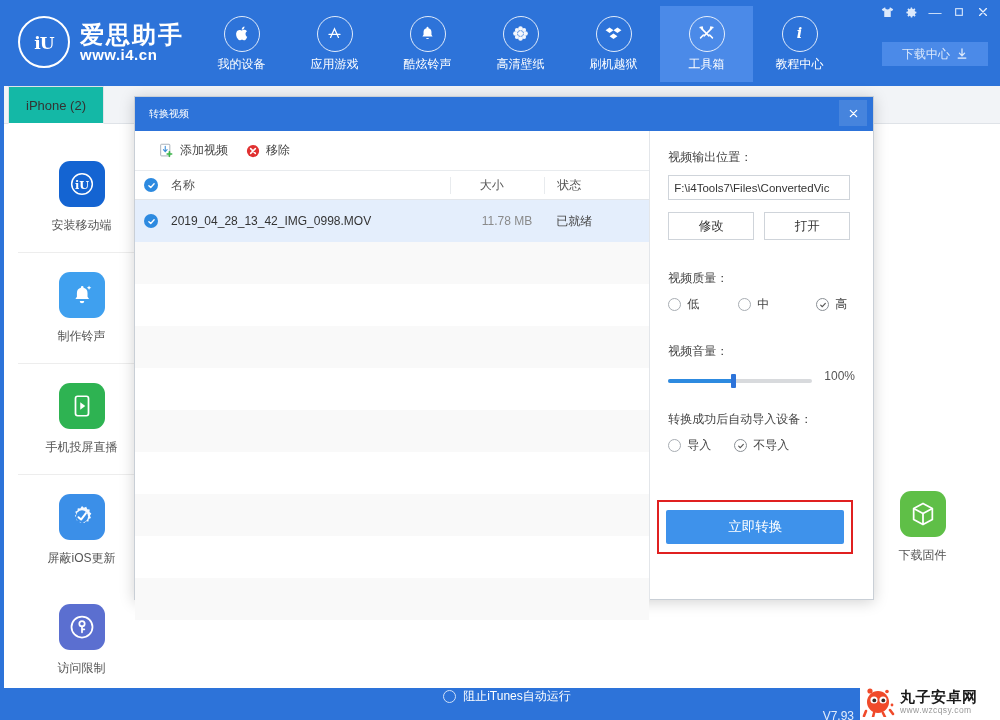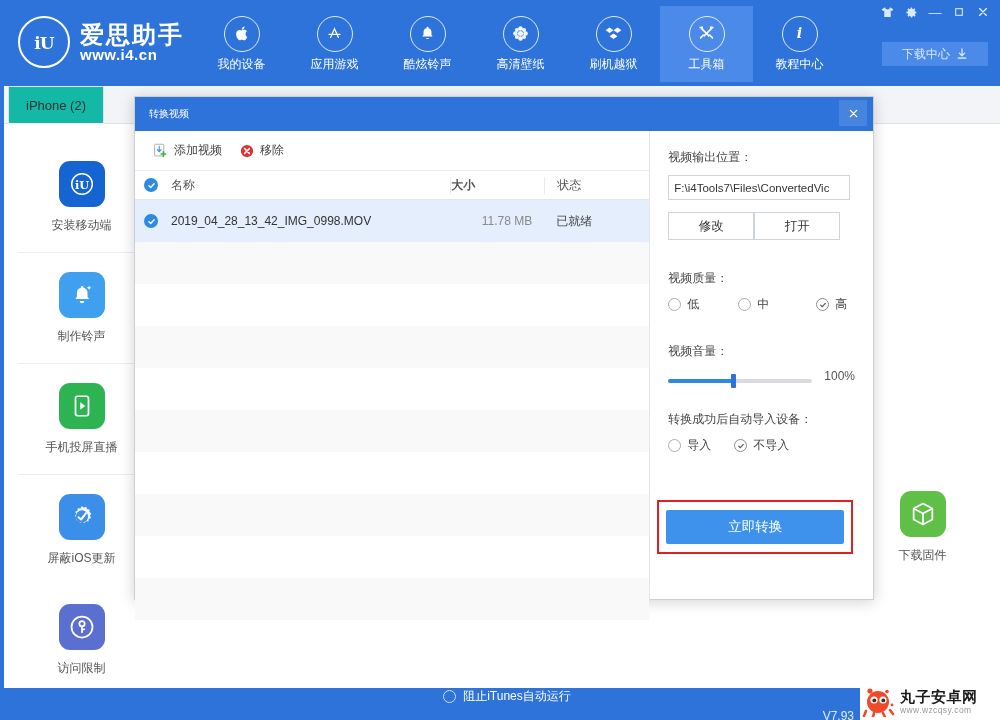--- a/index.html
+++ b/index.html
@@ -157,37 +157,37 @@
     width: 518px; height: 100%;
     border-right: 1px solid #e3e6ea;
     position: relative;
   }
   .dlg-right {
     flex: 1; position: relative; padding: 18px 18px 0 18px;
   }
 
   .dlg-toolbar {
     height: 40px; display: flex; align-items: center;
-    gap: 18px; padding-left: 18px;
+    gap: 18px; padding-left: 24px;
     border-bottom: 1px solid #e8ebee;
   }
   .tb-btn {
     display: flex; align-items: center; gap: 6px;
     font-size: 12px; color: #444; cursor: pointer;
   }
 
   .list-head {
     height: 29px; display: flex; align-items: center;
     border-bottom: 1px solid #e3e6ea;
     font-size: 12px; color: #555;
     background: #ffffff;
   }
   .col-check { width: 32px; display: flex; justify-content: center; }
   .col-name { flex: 1; padding-left: 4px; }
-  .col-size { width: 94px; text-align: left; padding-right: 12px; border-left: 1px solid #e8ebee; font-weight: bold; }
+  .col-size { width: 94px; text-align: center; padding-right: 12px; border-left: 1px solid #e8ebee; }
   .col-state { width: 105px; padding-left: 12px; border-left: 1px solid #e8ebee; }
 
   .list-body { position: relative; }
   .list-row {
     height: 42px; display: flex; align-items: center;
     font-size: 12px; color: #333;
   }
   .list-row.selected { background: #e4eefc; }
   .list-row.odd { background: #f9f9f9; }
   .list-row.even { background: #ffffff; }
@@ -203,21 +203,21 @@
 
   
   .fld-label { font-size: 12px; color: #444; margin-bottom: 9px; }
   .path-input {
     width: 182px; height: 25px;
     border: 1px solid #cfd4da; background: #fff;
     font-size: 11.5px; color: #333;
     padding: 0 5px; font-family: "Liberation Sans", sans-serif;
     outline: none;
   }
-  .btn-row { display: flex; gap: 0; margin-top: 12px; }
+  .btn-row { display: flex; gap: 10px; margin-top: 12px; }
   .gbtn {
     width: 86px; height: 28px;
     border: 1px solid #cfd4da; background: #fff;
     font-size: 12.5px; color: #333; cursor: pointer;
     font-family: "Liberation Sans", sans-serif;
   }
 
   .radio-row { display: flex; align-items: center; margin-top: 2px; }
   .radio {
     display: flex; align-items: center; gap: 6px;

